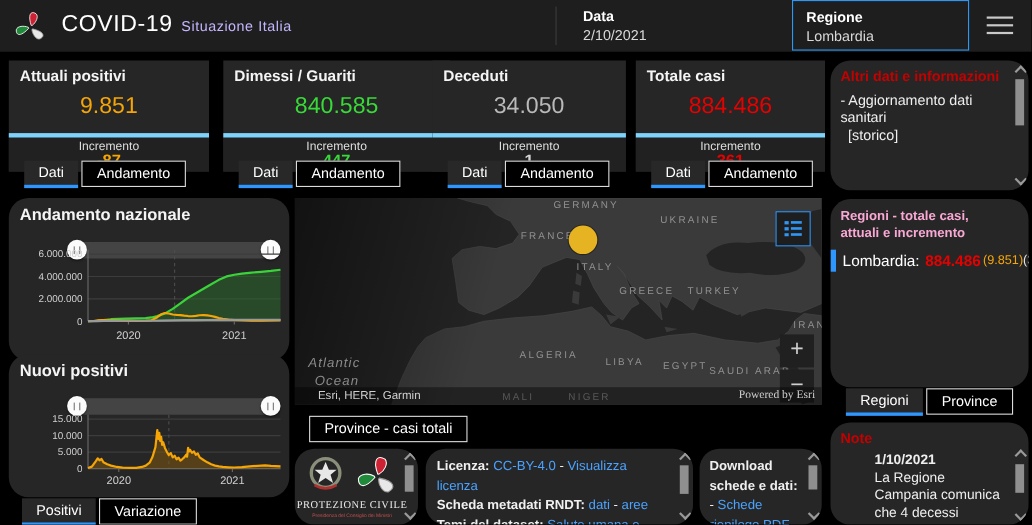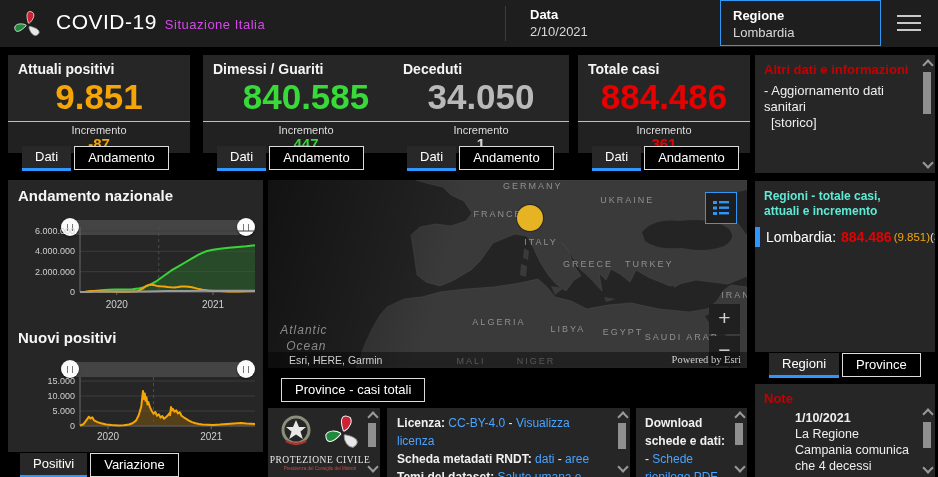--- a/index.html
+++ b/index.html
@@ -2,47 +2,47 @@
 <html><head>
 <meta charset="utf-8">
 <style>
   html,body{margin:0;padding:0;background:#000;}
   #stage{position:relative;width:938px;height:477px;background:#000;overflow:hidden;
          font-family:"Liberation Sans",sans-serif;color:#f2f2f2;}
   
   #header{position:absolute;left:0;top:0;width:938px;height:47px;background:#1e1e1e;}
   #hdr-divider{position:absolute;left:505px;top:6px;width:1px;height:35px;background:#3d3d3d;}
   #app-title{position:absolute;left:56px;top:10px;font-size:21px;color:#fff;letter-spacing:.5px;}
-  #app-sub{font-size:13px;color:#d946ef;margin-left:8px;}
+  #app-sub{font-size:13px;color:#c4b5fd;margin-left:8px;}
   .hdr-box{position:absolute;top:0;height:46px;box-sizing:border-box;padding:6px 12px;}
   .hdr-label{font-size:13px;font-weight:bold;color:#fff;line-height:17px;}
   .hdr-val{font-size:13px;color:#d9d9d9;line-height:17px;}
   #regione-box{border:1px solid #2f96f5;}
   #burger{position:absolute;left:897px;top:15px;width:24px;height:16px;cursor:pointer;}
   #burger i{display:block;height:2px;background:#c9c9c9;margin-bottom:5px;}
   
   .card{position:absolute;top:55px;background:#262626;}
   .card-top{padding:6px 10px 4px 10px;height:56px;}
   .card-title{font-size:14px;font-weight:bold;color:#f5f5f5;}
-  .card-val{text-align:center;font-size:35px;font-weight:bold;line-height:40px;}
-  .card-inc{border-top:1px solid #7dd3fc;background:#212121;height:29px;text-align:center;padding-top:2px;}
+  .card-val{text-align:center;font-size:21px;font-weight:normal;line-height:40px;}
+  .card-inc{border-top:4px solid #7dd3fc;background:#212121;height:29px;text-align:center;padding-top:2px;}
   .inc-label{font-size:11px;color:#ddd;line-height:12px;}
   .inc-val{font-size:15px;font-weight:bold;line-height:16px;}
   .orange{color:#f5a506;} .green{color:#38d938;} .grey{color:#b9b9b9;} .red{color:#e60000;}
   .whiteish{color:#d6d6d6;}
   
   .tabs{position:absolute;display:flex;}
   .tab{font-size:13px;color:#fff;padding:0 13px;height:22px;line-height:22px;margin-right:3px;
        white-space:nowrap;cursor:pointer;}
   .tab.sel{background:#282828;border-bottom:3px solid #2e97ff;}
   .tab.unsel{background:#000;border:1px solid #dcdcdc;}
   
-  .panel{position:absolute;background:#262626;overflow:hidden;}
+  .panel{position:absolute;background:#262626;overflow:hidden;border-radius:18px;}
   .p-title-red{font-size:13px;font-weight:bold;color:#c40000;padding:7px 9px 2px 9px;}
-  .p-title{font-size:12px;font-weight:bold;color:#5eead4;padding:8px 9px 2px 9px;line-height:15px;}
+  .p-title{font-size:12px;font-weight:bold;color:#f9a8d4;padding:8px 9px 2px 9px;line-height:15px;}
   .chart-title{font-size:15px;font-weight:bold;color:#f5f5f5;padding:7px 0 0 10px;}
   .altri-item{font-size:13px;line-height:16px;padding:0 30px 0 9px;color:#efefef;}
   .altri-gap{height:14px;}
   
   #reg-row{position:absolute;left:0;top:46px;display:flex;align-items:center;}
   #reg-bar{width:5px;height:20px;background:#2e97ff;margin-right:6px;}
   #reg-row .nm{font-size:14px;color:#fff;}
   #reg-row .tot{font-size:14px;font-weight:bold;color:#e60000;margin-left:5px;}
   #reg-row .att{font-size:11.5px;color:#f5a506;margin-left:2px;}
   #reg-row .inc{font-size:11.5px;color:#e8e8e8;}

